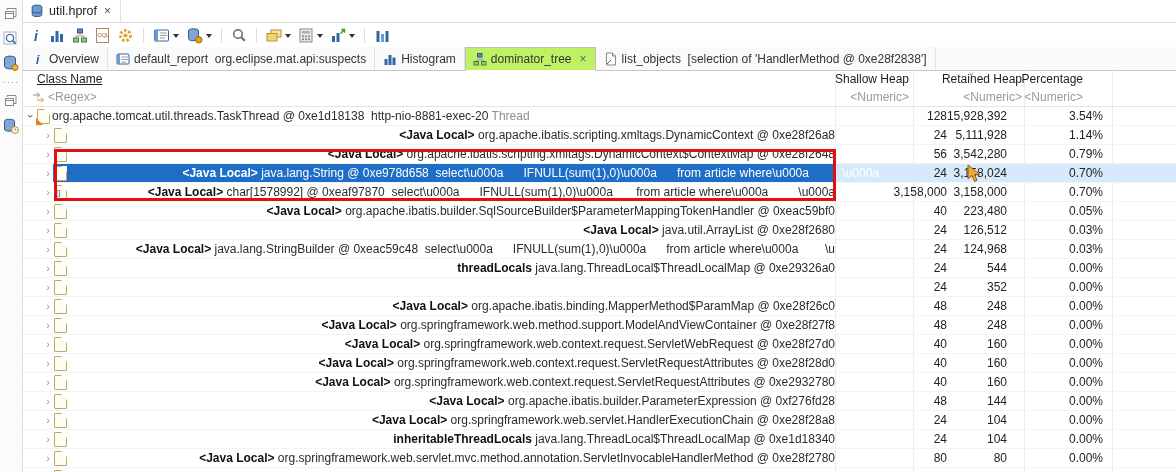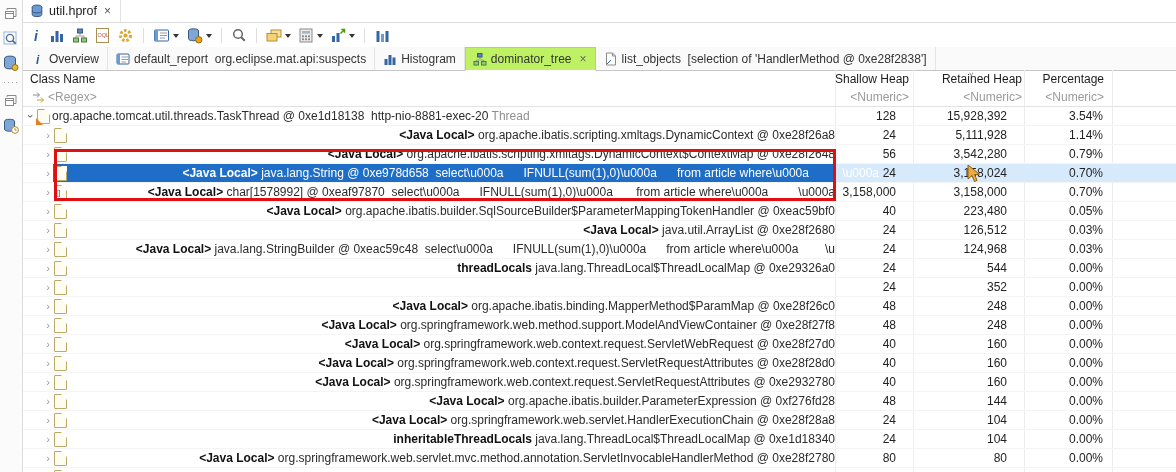--- a/index.html
+++ b/index.html
@@ -28,47 +28,47 @@
   .rtab{display:flex;align-items:center;gap:4px;padding:0 8px;color:#333;border-right:1px solid #e4e4e4;position:relative;}
   .rtab.active{background:#bef264;border:1px solid #bfbfbf;border-bottom:1px solid #fff;margin-bottom:-1px;padding-left:7px;}
   .rtab .tab-label{white-space:pre;}
   .rtab .tclose{color:#666;margin-left:4px;}
   .ti{width:14px;height:14px;flex:0 0 auto;}
 
   
   .grid{position:absolute;left:23px;top:70px;right:0;bottom:0;}
   .grid-header{position:relative;height:18px;line-height:18px;color:#1c1c1c;}
   .grid-filter{position:relative;height:18px;line-height:18px;color:#9a9a9a;border-bottom:1px solid #e3e3e3;}
-  .h-name{position:absolute;left:7px;}
+  .h-name{position:absolute;left:14px;text-decoration:underline;}
   .f-regex{position:absolute;left:25px;}
   .regex-ic{position:absolute;left:9px;top:3px;width:13px;height:12px;}
   .h-shallow{position:absolute;left:806px;width:80px;text-align:right;}
   .h-retained{position:absolute;left:890px;width:109px;text-align:right;}
-  .h-pct{position:absolute;left:999px;width:82px;text-align:right;}
+  .h-pct{position:absolute;left:978px;width:82px;text-align:right;}
   .sort-caret{position:absolute;left:946px;top:-4px;font-size:8px;color:#777;}
 
   .gridline{position:absolute;top:0;bottom:0;width:1px;background:#ededed;}
 
   .rows{position:relative;}
   .row{position:relative;height:18px;line-height:18px;border-bottom:1px solid #f4f4f4;}
   .chev{position:absolute;top:0;width:12px;text-align:center;color:#9a9a9a;font-size:11px;}
   .chev.exp{color:#555;display:inline-block;transform:rotate(90deg);transform-origin:6px 9px;}
   .lvl0 .chev{left:2px;}  .lvl1 .chev{left:19px;}
   .icon{position:absolute;top:2px;width:11px;height:13px;background:#fffdf2;border:1px solid #bda868;border-radius:1px;}
   .lvl0 .icon{left:14px;} .lvl1 .icon{left:31px;}
   .icon::after{content:"";position:absolute;top:-1px;right:-1px;border-style:solid;border-width:3px;border-color:#fff #fff transparent transparent;}
   .thread-icon::before{content:"";position:absolute;left:-2px;bottom:-2px;border-left:7px solid #e2821e;border-top:7px solid transparent;}
   .array-icon::before{content:"[]";position:absolute;left:1px;top:-2px;font-size:8px;color:#3a62b0;}
   .cell-name{position:absolute;top:0;height:18px;overflow:hidden;white-space:pre;}
   .lvl0 .cell-name{left:29px;width:783px;} .lvl1 .cell-name{left:45px;width:767px;text-align:right;}
   .prefix{font-weight:bold;color:#111;}
   .txt{white-space:pre;}
   .sfx{color:#8e8e8e;}
   .num{position:absolute;top:0;text-align:right;color:#222;}
-  .n-shallow{left:801px;width:72px;}
+  .n-shallow{left:852px;width:72px;}
   .n-retained{left:896px;width:88px;}
   .n-pct{left:996px;width:84px;}
 
   .row.selected::before{content:"";position:absolute;left:30px;width:782px;top:0;bottom:0;background:#1e6ec8;}
   .row.selected::after{content:"";position:absolute;left:812px;right:0;top:0;bottom:0;background:#d6eafc;}
   .row.selected .cell-name{z-index:2;padding-left:44px;}
   .row.selected .cell-name,.row.selected .prefix,.row.selected .sfx{color:#fff;}
   .row.selected .num{z-index:2;}
   .row.selected .icon{z-index:2;}
 

